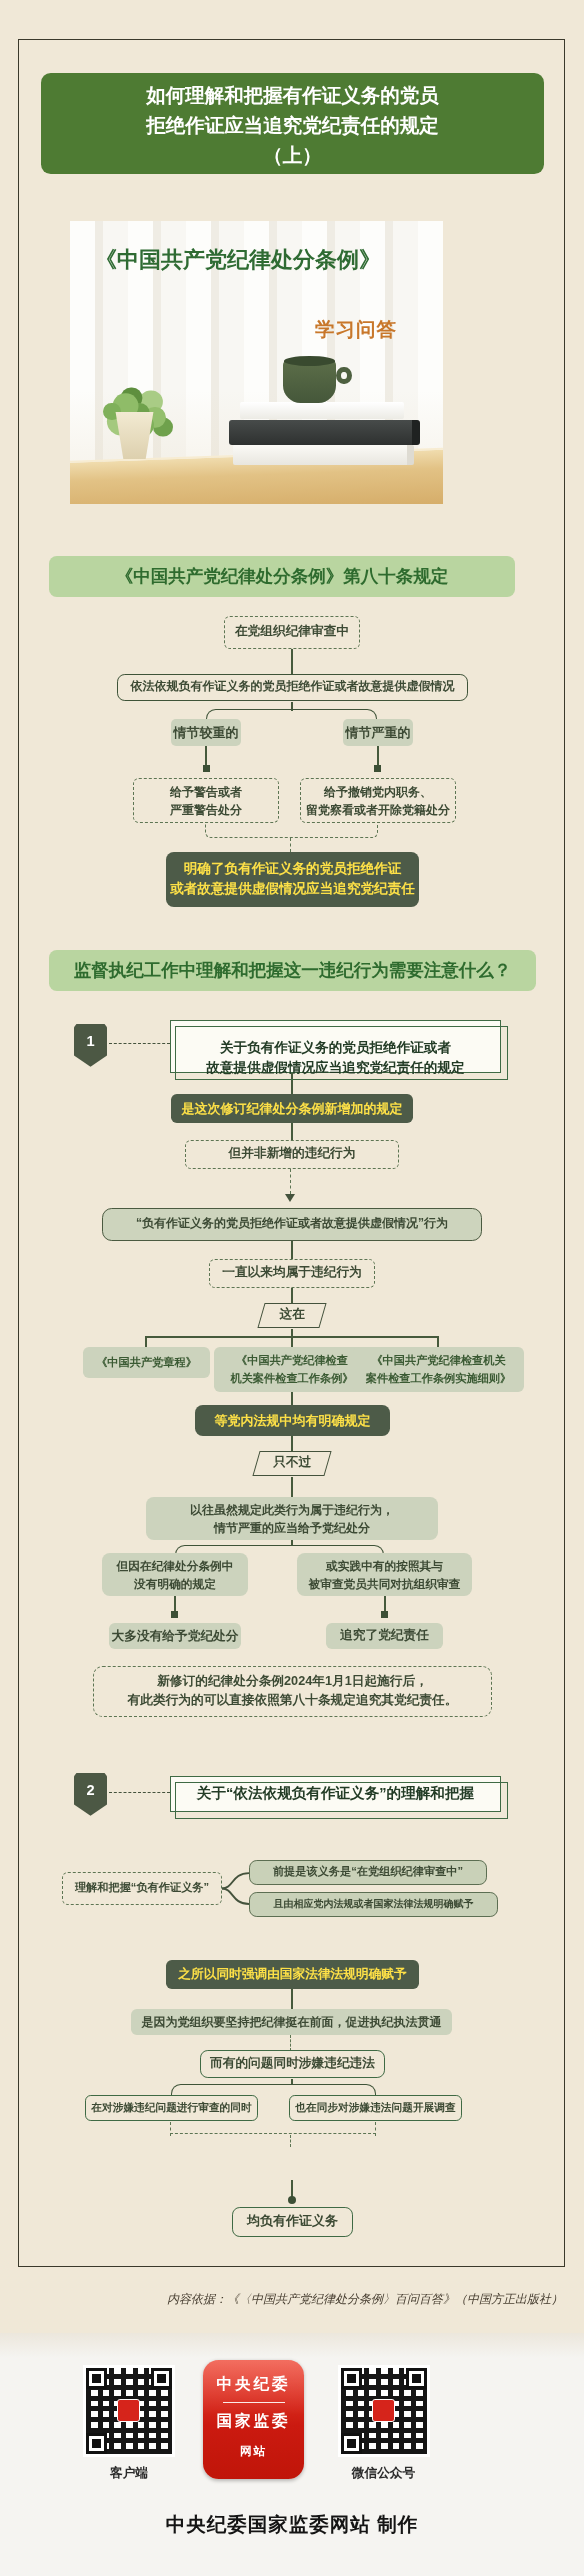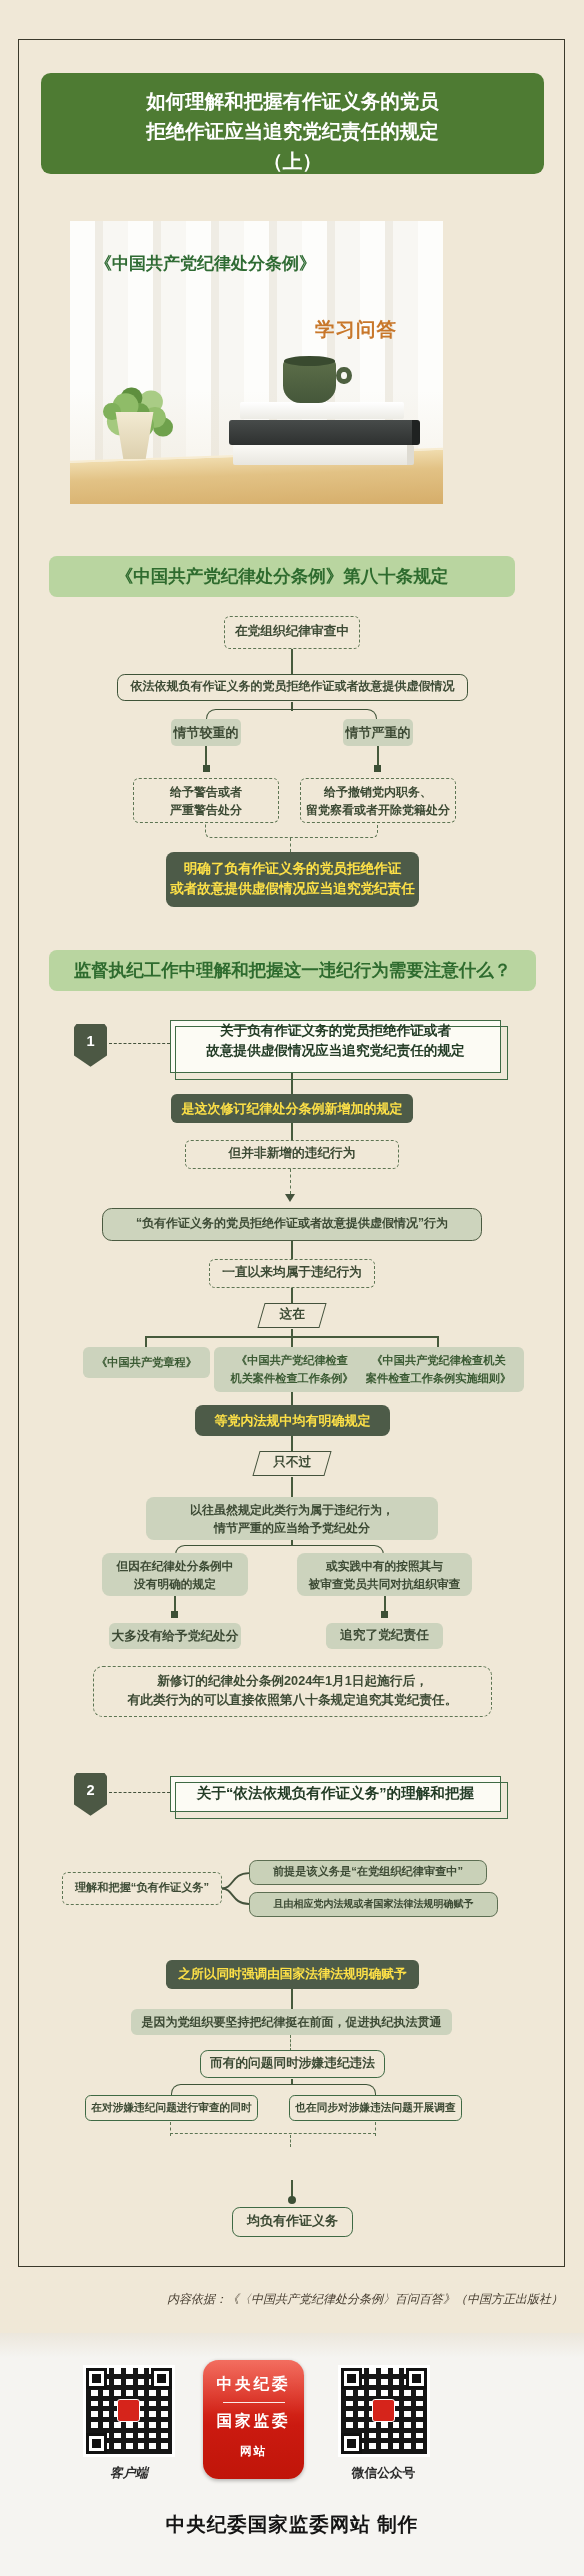--- a/index.html
+++ b/index.html
@@ -39,21 +39,21 @@
   .qr .badge{position:absolute;left:34px;top:34px;width:23.4px;height:23.4px;background:var(--red);border:1.9px solid #fff;border-radius:2.9px;}
   .qrlabel{position:absolute;font-size:12.7px;font-weight:700;color:#2b2b2b;text-align:center;}
 </style>
 </head>
 <body>
 
 <div id="canvas">
 
   <div class="abs" style="left:17.5px;top:39px;width:547px;height:2228px;border:1.9px solid #3b392b;"></div>
 
-  <div class="abs" style="left:41px;top:73px;width:503px;height:101px;background:var(--title-green,#4e7b33);background:#4e7b33;border-radius:9.7px;color:#fff;font-weight:700;font-size:19.5px;line-height:30px;text-align:center;padding-top:13px;">
+  <div class="abs" style="left:41px;top:73px;width:503px;height:101px;background:var(--title-green,#4e7b33);background:#4e7b33;border-radius:9.7px;color:#fff;font-weight:700;font-size:19.5px;line-height:30px;text-align:center;padding-top:7px;">
     <div>如何理解和把握有作证义务的党员</div>
     <div>拒绝作证应当追究党纪责任的规定</div>
     <div>（上）</div>
   </div>
 
   <div class="abs" style="left:70px;top:221px;width:373px;height:283px;overflow:hidden;background:repeating-linear-gradient(90deg,#fdfdfb 0 25px,#efece4 25px 33px,#f8f7f3 33px 58px);">
     <div class="abs" style="left:0;top:0;width:100%;height:100%;background:linear-gradient(180deg,rgba(255,255,255,0) 60%,rgba(233,224,205,0.45) 100%);"></div>
     <div class="abs" style="left:-11.7px;bottom:-13.6px;width:409px;height:64px;transform:rotate(-2deg);background:linear-gradient(180deg,#f0dcae 0,#e2c285 30%,#d3a964 100%);border-top:2.9px solid #f7ecd2;"></div>
 
     <div class="abs" style="left:33px;bottom:84px;width:17.5px;height:17.5px;border-radius:50%;background:#7fb05a;box-shadow:13.6px -5.8px 0 3.9px #8fbc68,27px 1.9px 0 1.9px #6fa14c,9.7px 9.7px 0 5.8px #a4c97e,29px 13.6px 0 3.9px #7fb05a,43px 5.8px 0 1.9px #94bf6d,19.5px -13.6px 0 1.9px #5e8f3e,39px -9.7px 0 2.9px #a9cc85,51px 15.6px 0 1px #6fa14c;"></div>
@@ -61,21 +61,21 @@
 
     <div class="abs" style="right:23.4px;bottom:39px;width:191px;height:62px;">
       <div class="abs" style="left:3.9px;bottom:0;width:181px;height:20.5px;background:linear-gradient(180deg,#fbfaf6,#e8e6df);border-radius:1.9px;border-right:7.8px solid #dedbd2;"></div>
       <div class="abs" style="left:0;bottom:20.5px;width:191px;height:25px;background:linear-gradient(180deg,#474b4a,#2e3130);border-radius:2.9px;border-right:8.8px solid #1f2221;"></div>
       <div class="abs" style="left:11.7px;bottom:46px;width:164px;height:16.6px;background:linear-gradient(180deg,#ffffff,#ecebe5);border-radius:1.9px;"></div>
     </div>
     <div class="abs" style="right:107px;bottom:101px;width:53px;height:43px;background:linear-gradient(180deg,#5c6e49,#45573a);border-radius:4.9px 4.9px 17.5px 17.5px;">
       <div class="abs" style="left:1px;top:-3.9px;width:51px;height:9.7px;background:#394a2f;border-radius:50%;"></div>
       <div class="abs" style="right:-15.6px;top:6.8px;width:15.6px;height:17.5px;border:5.8px solid #4e6040;border-radius:50%;"></div>
     </div>
-    <div class="abs" style="left:25px;top:31px;font-family:'Liberation Serif',serif;font-weight:700;font-size:17px;color:#2f6b33;">《中国共产党纪律处分条例》</div>
+    <div class="abs" style="left:25px;top:24px;font-family:'Liberation Serif',serif;font-weight:700;font-size:22px;color:#2f6b33;">《中国共产党纪律处分条例》</div>
     <div class="abs" style="left:245px;top:95px;font-weight:700;font-size:19.5px;color:#c8772a;letter-spacing:1px;">学习问答</div>
   </div>
 
   <div class="banner" style="left:49px;top:556px;width:466px;height:41px;font-size:17.5px;line-height:41px;">《中国共产党纪律处分条例》第八十条规定</div>
 
   <div class="abs" style="left:0;top:614px;width:584px;height:312px;">
     <div class="dashedbox" style="left:224px;top:1.9px;width:136px;height:33px;font-size:12.7px;line-height:29px;">在党组织纪律审查中</div>
     <div class="vl" style="left:291px;top:35px;height:25px;"></div>
     <div class="outlinebox" style="left:117px;top:60px;width:351px;height:27px;font-size:12px;line-height:23.4px;border-color:var(--border);">依法依规负有作证义务的党员拒绝作证或者故意提供虚假情况</div>
     <div class="vl" style="left:291px;top:88px;height:8.8px;"></div>
@@ -102,21 +102,21 @@
     </div>
   </div>
 
   <div class="banner" style="left:49px;top:950px;width:487px;height:41px;font-size:17.5px;line-height:41px;">监督执纪工作中理解和把握这一违纪行为需要注意什么？</div>
 
   <div class="abs" style="left:0;top:1018px;width:584px;height:701px;">
     <div class="shield" style="left:74px;top:5.8px;">
       <span>1</span>
     </div>
     <div class="dashdot" style="left:109px;top:25px;"></div>
-    <div class="hdrbox" style="left:170px;top:1.9px;width:331px;height:53px;font-size:13.6px;line-height:20.5px;padding-top:0;">
+    <div class="hdrbox" style="left:170px;top:1.9px;width:331px;height:53px;font-size:13.6px;line-height:20.5px;padding-top:17px;">
       <div>关于负有作证义务的党员拒绝作证或者</div>
       <div>故意提供虚假情况应当追究党纪责任的规定</div>
     </div>
     <div class="vl" style="left:291px;top:55px;height:21.4px;"></div>
     <div class="darkbox" style="left:171px;top:76px;width:242px;height:29px;font-size:13px;line-height:29px;border-radius:5.8px;">是这次修订纪律处分条例新增加的规定</div>
     <div class="vl" style="left:291px;top:105px;height:16.6px;"></div>
     <div class="dashedbox" style="left:185px;top:122px;width:214px;height:29px;font-size:12.7px;line-height:25px;">但并非新增的违纪行为</div>
     <div class="vd" style="left:290px;top:151px;height:25px;"></div>
     <div class="arr" style="left:285px;top:176px;"></div>
     <div class="node" style="left:102px;top:190px;width:380px;height:33px;background:#cdd4bd;border:1.9px solid #4a5a40;border-radius:9.7px;font-size:12px;line-height:29px;">“负有作证义务的党员拒绝作证或者故意提供虚假情况”行为</div>
@@ -209,21 +209,21 @@
   <div class="abs" style="left:0;top:2291px;width:563px;text-align:right;font-family:'Liberation Serif',serif;font-style:italic;font-size:12px;color:#453c2f;">内容依据：《〈中国共产党纪律处分条例〉百问百答》（中国方正出版社）</div>
 
   <div class="abs" style="left:0;top:2333px;width:584px;height:243px;background:linear-gradient(180deg,#ece7dc 0,#f5f4f1 25px,#f5f4f1 100%);">
     <div class="qr" style="left:83px;top:32px;">
       <div class="pat"></div>
       <div class="f" style="left:2.9px;top:2.9px;"></div>
       <div class="f" style="right:2.9px;top:2.9px;"></div>
       <div class="f" style="left:2.9px;bottom:2.9px;"></div>
       <div class="badge"></div>
     </div>
-    <div class="qrlabel" style="left:83px;top:132px;width:92px;font-style:italic;">客户端</div>
+    <div class="qrlabel" style="left:83px;top:132px;width:92px;">客户端</div>
 
     <div class="abs" style="left:203px;top:27px;width:101px;height:119px;border-radius:15.6px;background:linear-gradient(180deg,#ef4533,#cb1a10 55%,#c01509);box-shadow:0 1.9px 3.9px rgba(0,0,0,0.25);overflow:hidden;">
       <div class="abs" style="left:0;top:0;width:100%;height:46%;background:linear-gradient(180deg,rgba(255,255,255,0.22),rgba(255,255,255,0));"></div>
       <div class="abs" style="left:0;top:13.6px;width:100%;text-align:center;color:#fff;">
         <div style="font-size:15.6px;font-weight:700;letter-spacing:2.9px;">中央纪委</div>
         <div style="width:62px;height:1px;background:rgba(255,255,255,0.9);margin:7.8px auto;"></div>
         <div style="font-size:15.6px;font-weight:700;letter-spacing:2.9px;">国家监委</div>
         <div style="font-size:11.7px;font-weight:700;letter-spacing:1.9px;margin-top:11.7px;">网站</div>
       </div>
     </div>

